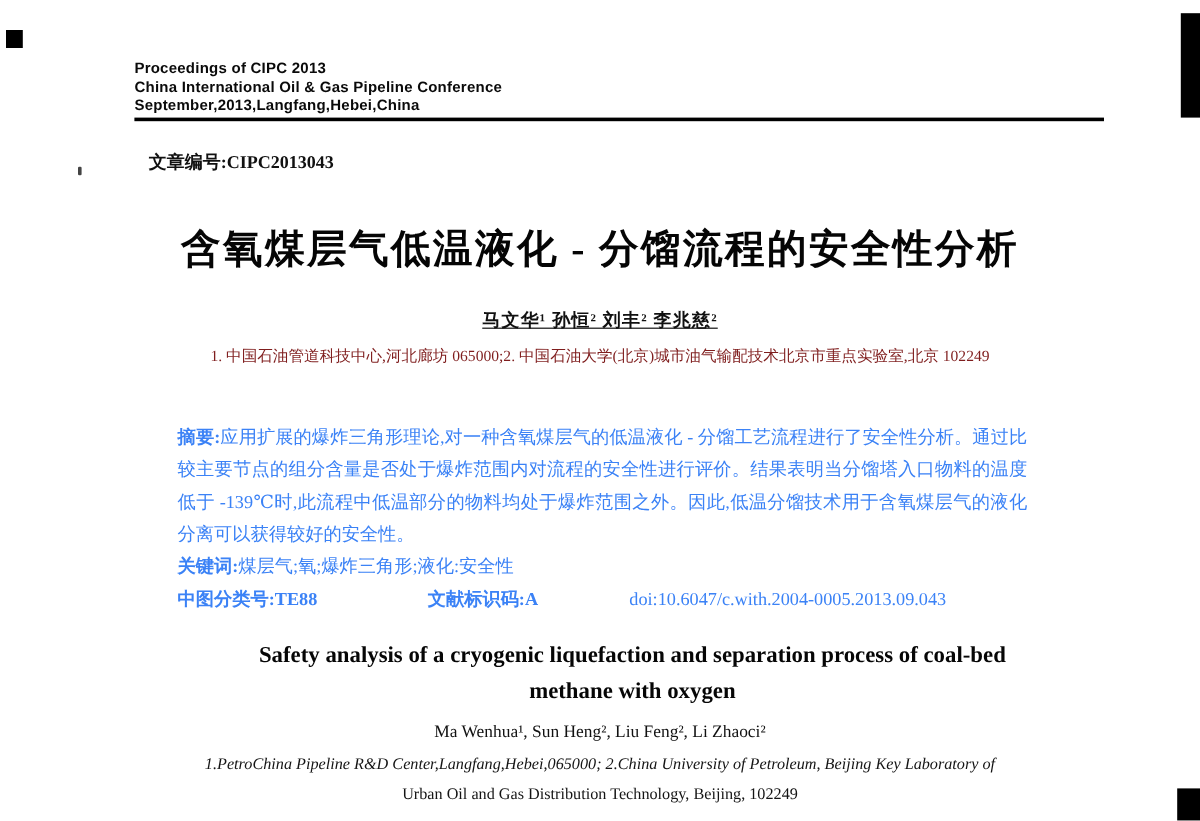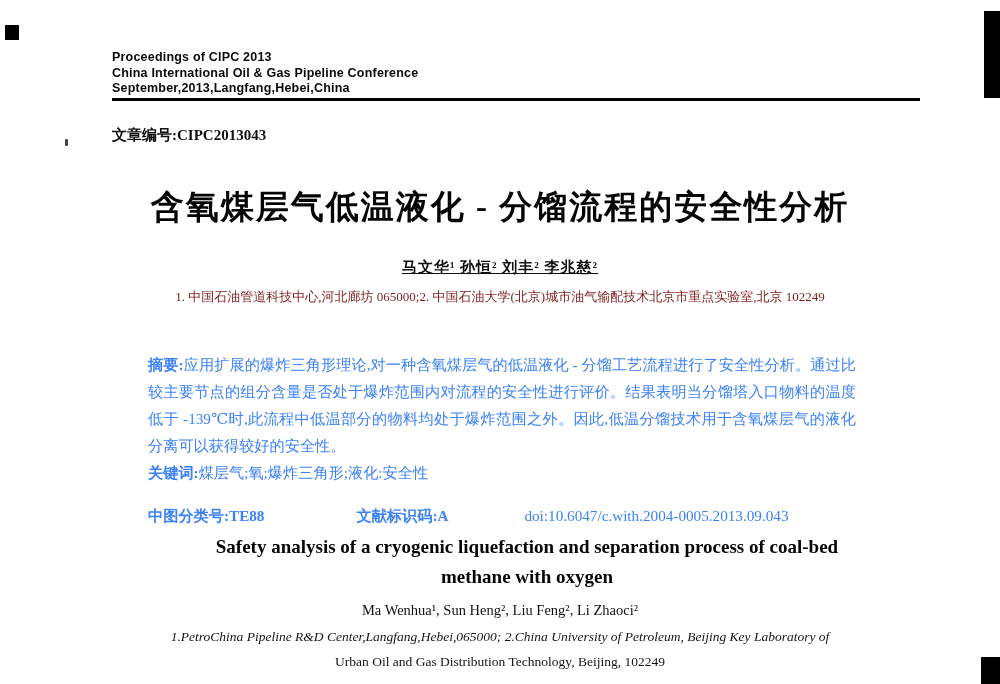--- a/index.html
+++ b/index.html
@@ -27,21 +27,21 @@
     font-family:"Liberation Sans","DejaVu Sans",sans-serif;
     font-weight:700; font-size:12.5px; line-height:15.5px;
     color:#0a0a0a; letter-spacing:0.2px;
   }
   .rule {
     position:absolute; left:112px; top:98px;
     width:808px; height:3px; background:#000;
   }
 
   .article-id {
-    position:absolute; left:112px; top:126px;
+    position:absolute; left:124px; top:126px;
     font-size:15px; font-weight:700;
   }
 
   .title-cn {
     position:absolute; left:0; top:185px; width:1000px;
     text-align:center; font-size:33px; font-weight:700;
     letter-spacing:2px; color:#050505;
   }
 
   .authors-cn {
@@ -56,21 +56,21 @@
     text-align:center; font-size:13px; color:#7f1d1d;
   }
 
   
   .body-block {
     position:absolute; left:148px; top:351px; width:708px;
     font-size:15.2px; line-height:27px; color:#3b82f6;
   }
   .abstract-p { text-align:justify; }
   .bold { font-weight:700; }
-  .class-row { display:flex; align-items:baseline; margin-top:16px; }
+  .class-row { display:flex; align-items:baseline; margin-top:0; }
   .class-item-2 { margin-left:92px; }
   .class-item-3 { margin-left:76px; }
 
   
   .en-title {
     position:absolute; left:0; width:1000px; text-align:center;
     font-size:19px; font-weight:700; color:#060606;margin-left:27px;
   }
   .en-title-1 { top:536px; }
   .en-title-2 { top:566px; }

